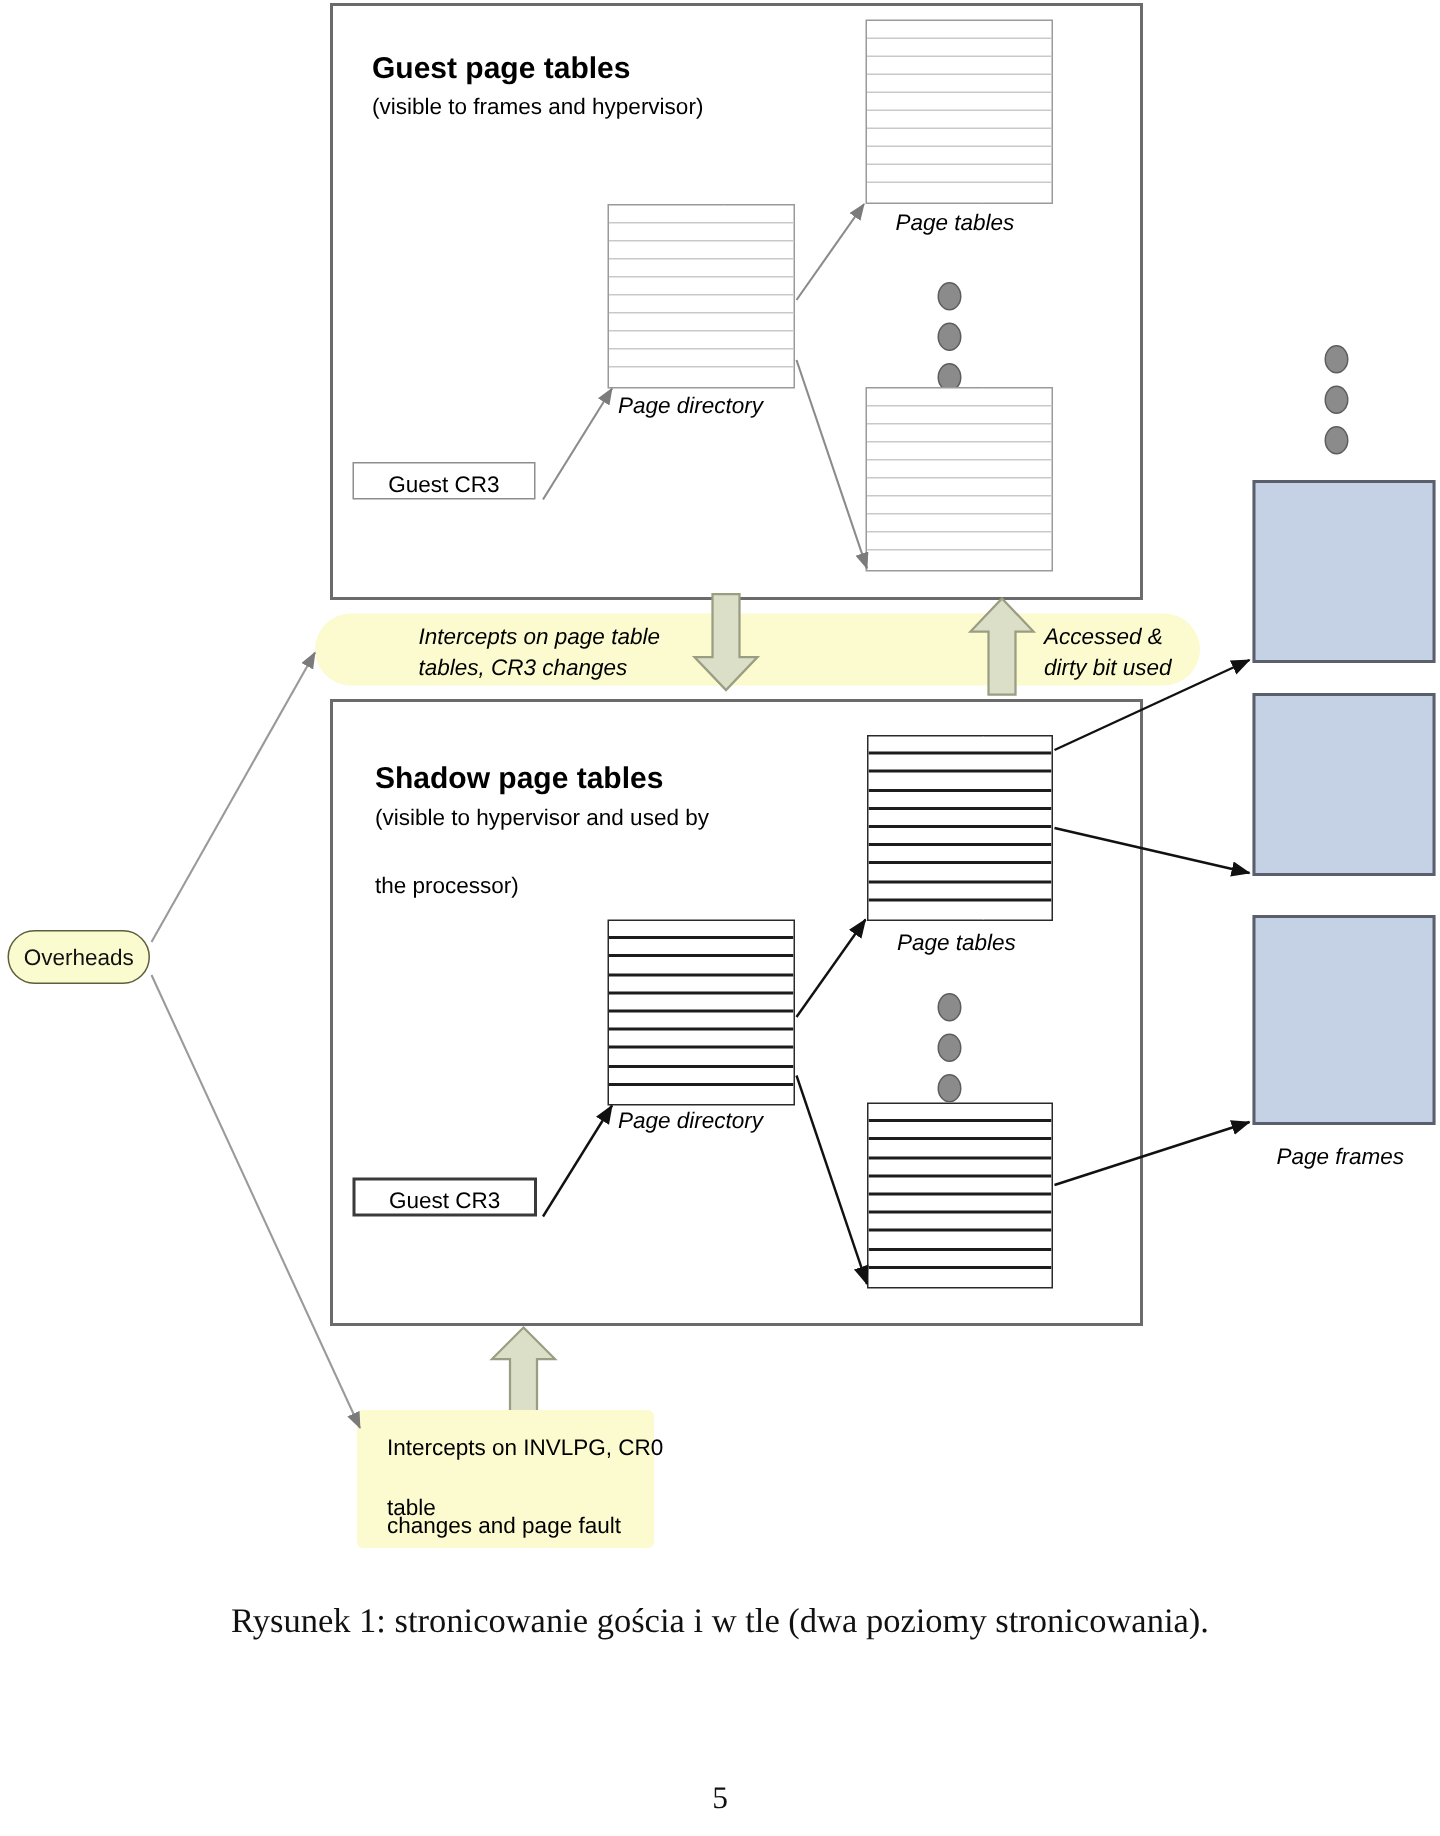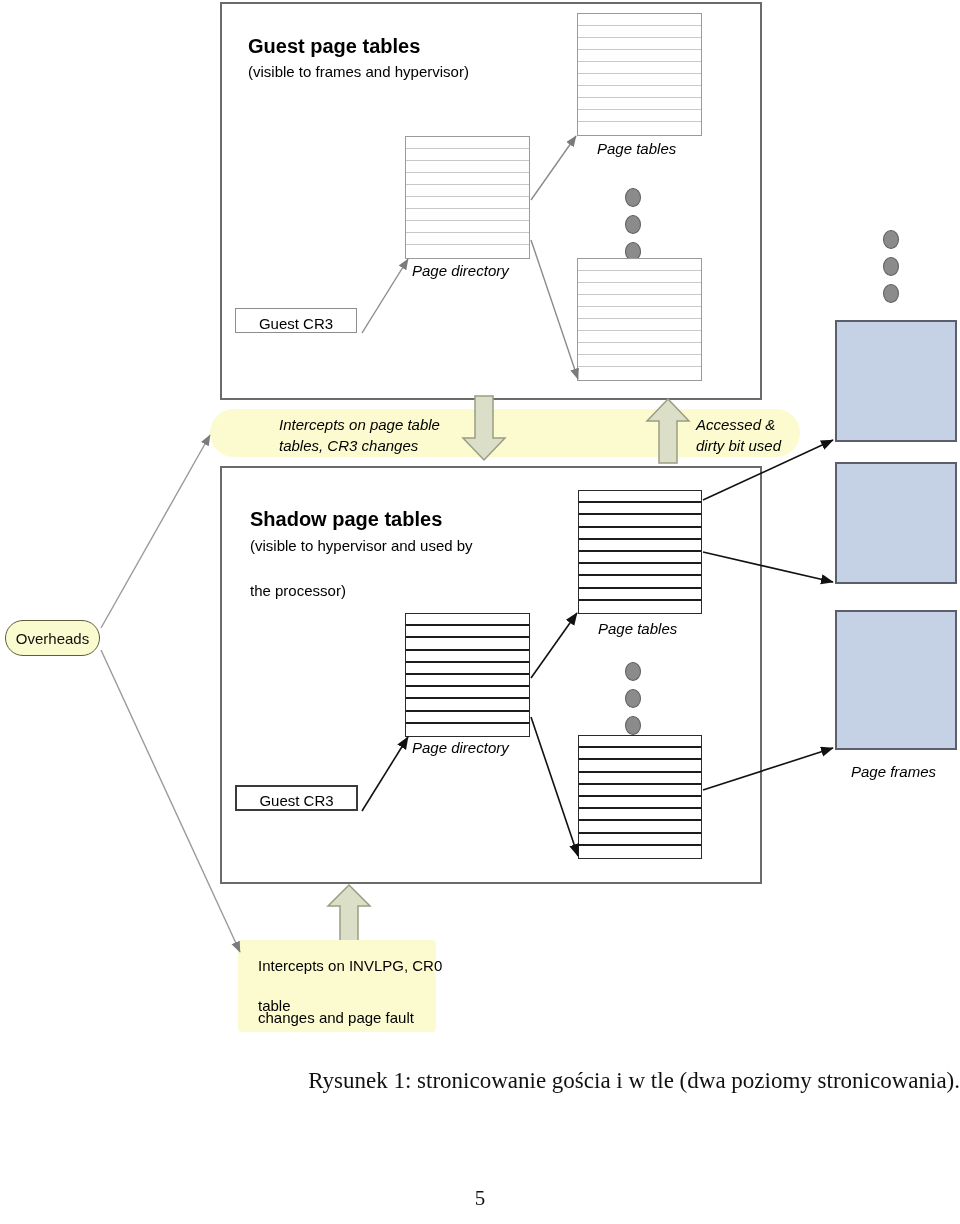--- a/index.html
+++ b/index.html
@@ -120,21 +120,21 @@
   }
 
   
   .blockarrow{position:absolute;}
 
   
   #figure-caption{
     position:absolute;
     left:0;right:0;
     top:1068px;
-    text-align:right;
+    text-align:center;
     font-family:"Liberation Serif",serif;
     font-size:23px;
     color:#111;
   }
   #page-number{
     position:absolute;
     left:0;right:0;
     top:1186px;
     text-align:center;
     font-family:"Liberation Serif",serif;

